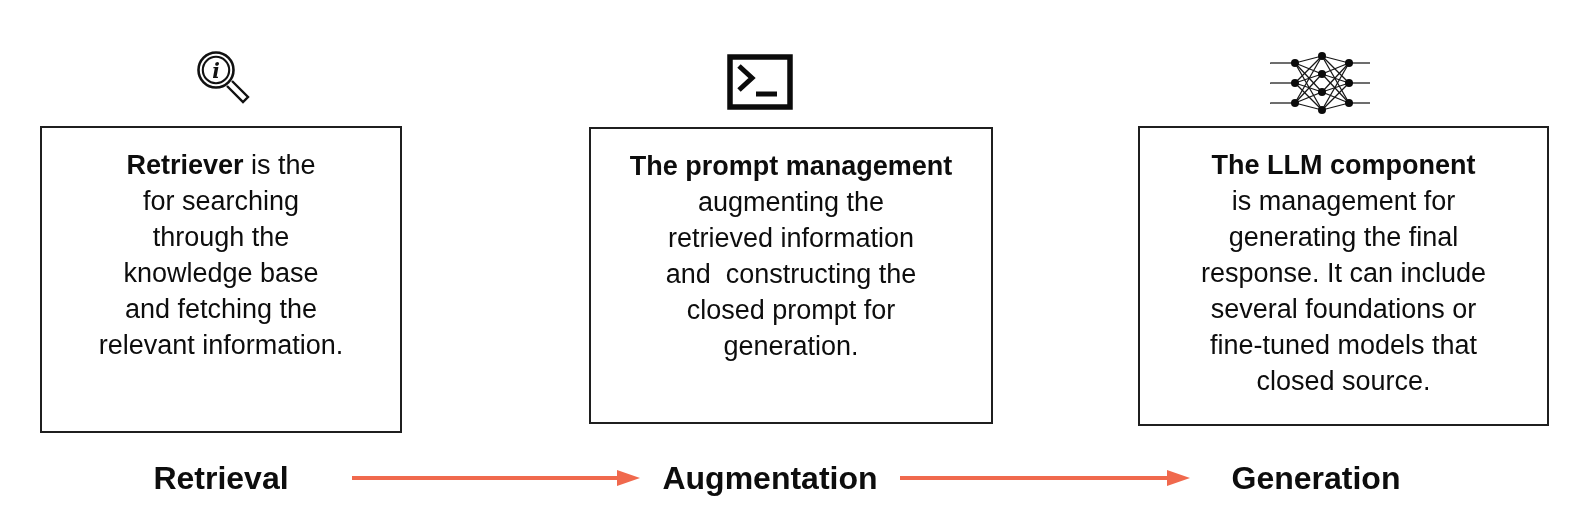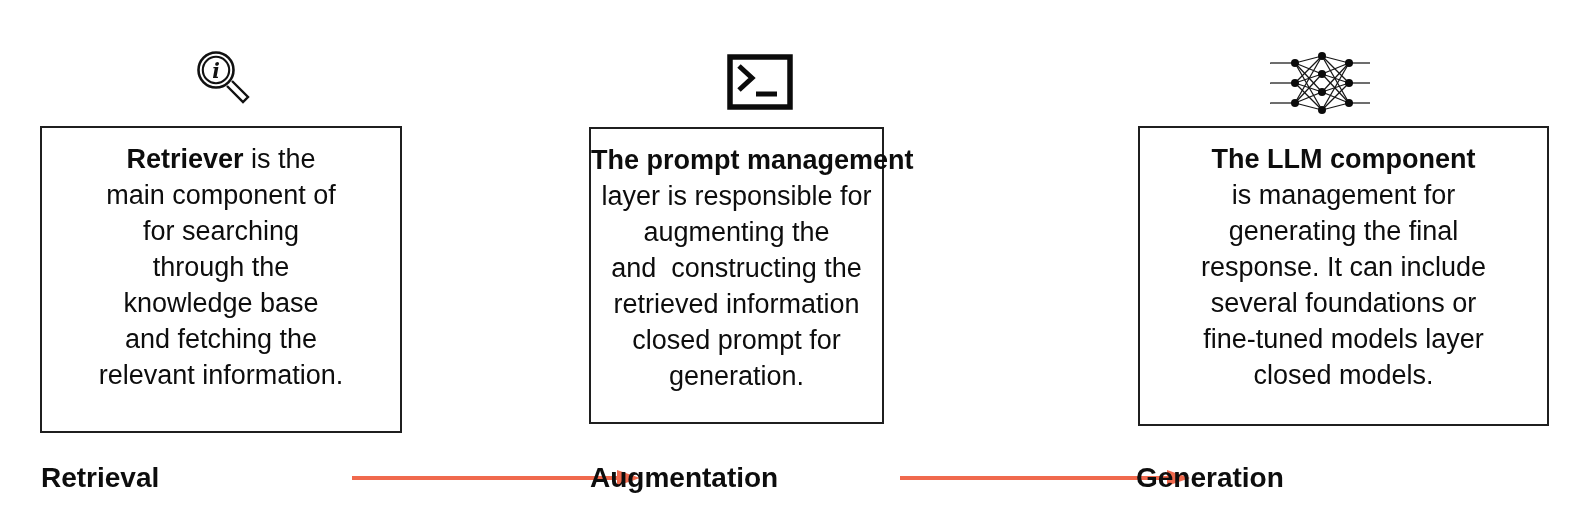--- a/index.html
+++ b/index.html
@@ -20,38 +20,38 @@
     overflow: hidden;
   }
 
   .icon-wrap { position: absolute; }
   .icon-wrap svg { display: block; }
 
   .desc-box {
     position: absolute;
     border: 2px solid var(--border);
     background: var(--background);
-    padding-top: 13px;
+    padding-top: 19px;
     text-align: center;
   }
   .box-line {
     font-size: 27px;
     line-height: 36px;
     white-space: pre;
     color: var(--text);
   }
   .box-line b { font-weight: bold; }
 
   .stage-label {
     position: absolute;
     width: 360px;
     height: 36px;
     line-height: 36px;
-    text-align: left;
-    font-size: 28px;
+    text-align: center;
+    font-size: 32px;
     font-weight: bold;
     color: var(--text);
   }
 
   .flow-arrow {
     position: absolute;
     height: 4px;
     background: var(--arrow);
   }
   .flow-arrow::after {
@@ -78,46 +78,44 @@
     <svg width="56" height="58" viewBox="0 0 56 58" fill="none">
       <circle cx="20" cy="20" r="17.5" stroke="#111" stroke-width="2.6"></circle>
       <circle cx="20" cy="20" r="13.2" stroke="#111" stroke-width="2.1"></circle>
       <text x="20" y="28" text-anchor="middle" font-family="DejaVu Serif, serif" font-weight="bold" font-style="italic" font-size="20" fill="#111">i</text>
       <path d="M31 36 L47 52 L52 47 L36 31" stroke="#111" stroke-width="2.4" fill="none"></path>
     </svg>
   </div>
 
   <div class="desc-box" style="left:40px; top:126px; width:362px; height:307px;">
     <div class="box-line"><b>Retriever</b><span> is the</span></div>
-    <div class="box-line">main component of</div>
     <div class="box-line">for searching</div>
     <div class="box-line">through the</div>
     <div class="box-line">knowledge base</div>
     <div class="box-line">and fetching the</div>
     <div class="box-line">relevant information.</div>
   </div>
 
   <div class="stage-label" style="left:41px; top:460px;">Retrieval</div>
 
   <div class="flow-arrow" style="left:352px; top:476px; width:265px;"></div>
 
   <div class="icon-wrap" style="left:727px; top:54px;">
     <svg width="66" height="56" viewBox="0 0 66 56" fill="none">
       <rect x="3" y="3" width="60" height="50" stroke="#0b0b0b" stroke-width="5.5"></rect>
       <polyline points="12,12 25,24 12,36" stroke="#0b0b0b" stroke-width="5" fill="none"></polyline>
       <line x1="29" y1="40" x2="50" y2="40" stroke="#0b0b0b" stroke-width="5"></line>
     </svg>
   </div>
 
-  <div class="desc-box" style="left:589px; top:127px; width:295px; height:297px;">
+  <div class="desc-box" style="left:589px; top:127px; width:404px; height:297px;">
     <div class="box-line"><b>The prompt management</b><span></span></div>
-    <div class="box-line">layer is responsible for</div>
     <div class="box-line">augmenting the</div>
+    <div class="box-line">retrieved information</div>
     <div class="box-line">and  constructing the</div>
-    <div class="box-line">retrieved information</div>
     <div class="box-line">closed prompt for</div>
     <div class="box-line">generation.</div>
   </div>
 
   <div class="stage-label" style="left:590px; top:460px;">Augmentation</div>
 
   <div class="flow-arrow" style="left:900px; top:476px; width:267px;"></div>
 
   <div class="icon-wrap" style="left:1270px; top:52px;">
     <svg width="100" height="62" viewBox="0 0 100 62" fill="none">
@@ -167,19 +165,19 @@
       <circle class="nn-node" cx="79" cy="51" r="4"></circle>
     </svg>
   </div>
 
   <div class="desc-box" style="left:1138px; top:126px; width:411px; height:300px;">
     <div class="box-line"><b>The LLM component</b><span></span></div>
     <div class="box-line">is management for</div>
     <div class="box-line">generating the final</div>
     <div class="box-line">response. It can include</div>
     <div class="box-line">several foundations or</div>
-    <div class="box-line">fine-tuned models layer</div>
-    <div class="box-line">closed models.</div>
+    <div class="box-line">fine-tuned models that</div>
+    <div class="box-line">closed source.</div>
   </div>
 
   <div class="stage-label" style="left:1136px; top:460px;">Generation</div>
 
 </div>
 
 </body></html>

